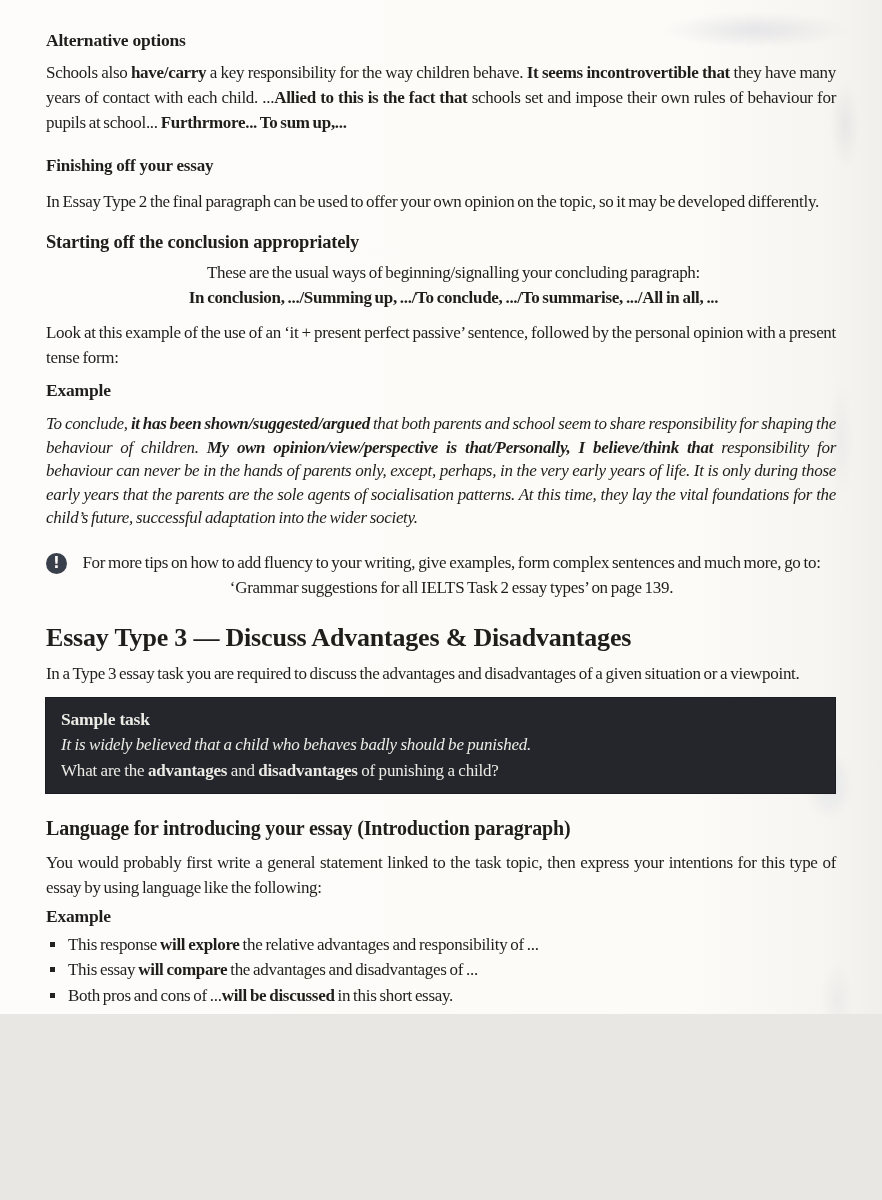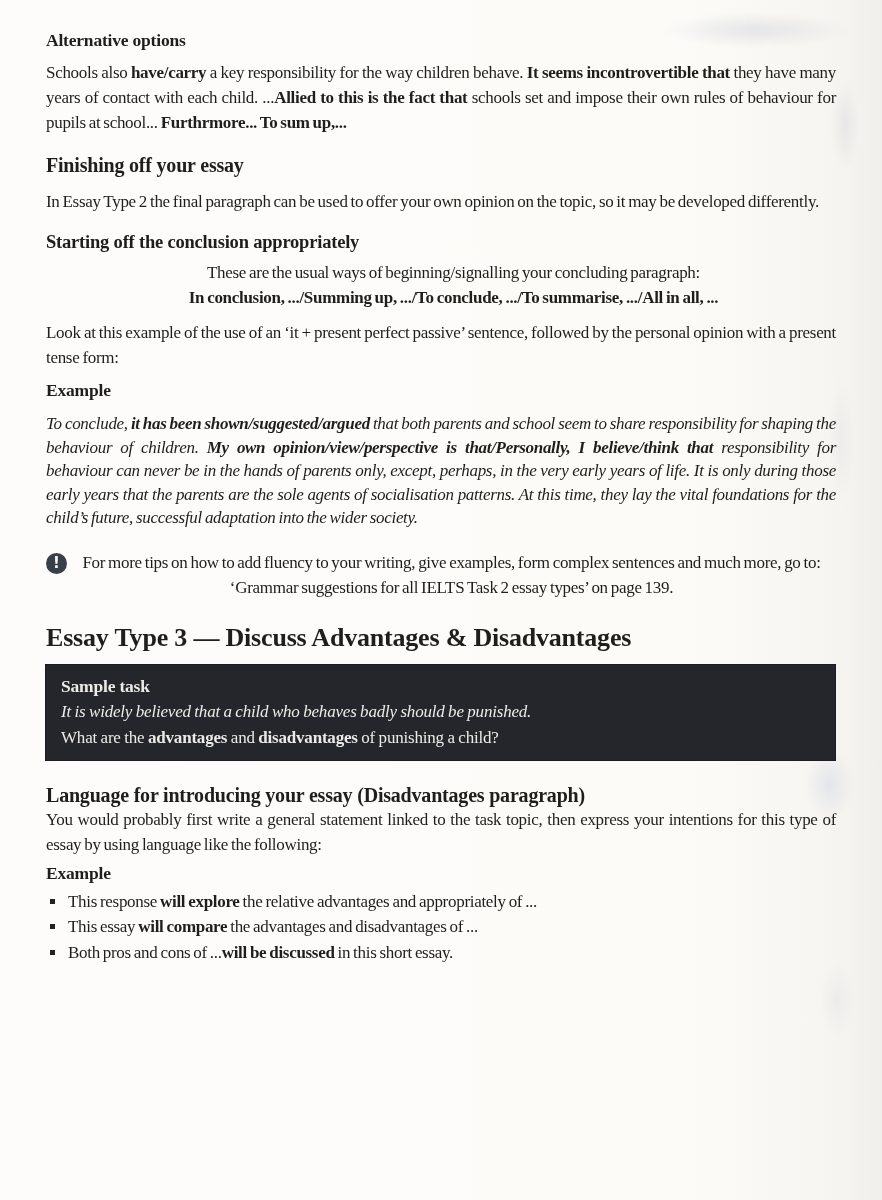--- a/index.html
+++ b/index.html
@@ -1,33 +1,33 @@
 <!DOCTYPE html>
 <html><head>
 <meta charset="utf-8">
 <style>
   html,body{margin:0;padding:0;}
   body{width:882px;height:1200px;overflow:hidden;background:#e9e7e3;}
   .page{
-    position:relative;width:882px;height:1200px;overflow:hidden;
+    position:relative;width:882px;height:1014px;overflow:hidden;
     background:linear-gradient(90deg,#fdfcfa 0%,#fcfbf8 78%,#f7f5f1 94%,#f1efeb 100%);
     font-family:"Liberation Serif",serif;color:#1f1e1b;
   }
   .content{position:absolute;left:0;top:0;right:0;padding:30px 46px 0 46px;box-sizing:border-box;}
   p,h1,h2,h3,ul,li,div{margin:0;padding:0;}
   .body-text{
     font-size:17px;line-height:25px;letter-spacing:-0.3px;word-spacing:-1px;
     text-align:justify;color:#1f1e1b;
   }
   .left{text-align:center;margin-left:25px;}
   .b{font-weight:bold;}
   .i{font-style:italic;}
   .h-small{font-size:17.5px;line-height:21px;font-weight:bold;letter-spacing:-0.2px;}
   .h-mid{font-size:18.5px;line-height:22px;font-weight:bold;letter-spacing:-0.2px;}
-  .h-large{font-size:20px;line-height:27px;font-weight:bold;letter-spacing:-0.2px;}
+  .h-large{font-size:17px;line-height:27px;font-weight:bold;letter-spacing:-0.2px;}
   .h-xl{font-size:26px;line-height:31px;font-weight:bold;letter-spacing:-0.2px;}
   .h-lang{font-size:20px;line-height:24px;font-weight:bold;letter-spacing:-0.2px;}
   .mt-p1{margin-top:9px;}
   .h-finishing{margin-top:17px;}
   .p-finishing{margin-top:10px;}
   .h-starting{margin-top:17px;}
   .p-starting{margin-top:7px;}
   .p-signals{margin-top:0;font-weight:bold;}
   .h-tenses{margin-top:25px;}
   .p-tenses{margin-top:10px;}
@@ -42,21 +42,21 @@
   .note-text{font-size:17px;line-height:25px;letter-spacing:-0.3px;word-spacing:-1px;text-align:center;}
   .h-type3{margin-top:22px;}
   .p-type3{margin-top:8px;}
   .sample-box{
     margin-top:12px;margin-right:1px;background:#25262c;color:#ecebe6;
     padding:8px 15px 9px 15px;box-shadow:0 0 0 1px #1c1d22;
   }
   .sample-box .sb-heading{font-size:17.5px;line-height:26px;font-weight:bold;letter-spacing:-0.2px;}
   .sample-box .sb-line{font-size:17px;line-height:26px;letter-spacing:-0.2px;word-spacing:-0.5px;}
   .h-language{margin-top:23px;}
-  .p-language{}
+  .p-language{margin-top:10px;}
   .h-ex2{margin-top:6px;}
   .bullet-list{margin-top:5px;list-style:none;}
   .bullet-item{position:relative;padding-left:22px;font-size:17px;line-height:25px;letter-spacing:-0.3px;word-spacing:-1px;}
   .bullet-square{position:absolute;left:4px;top:10px;width:5px;height:5px;background:#23221f;}
   .or-line{margin-top:14px;margin-left:22px;font-size:17px;line-height:25px;letter-spacing:-0.3px;word-spacing:-1px;}
   .bullet-single{margin-top:1px;list-style:none;}
   
   .artifact{position:absolute;pointer-events:none;}
   .smudge-a{left:660px;top:12px;width:190px;height:36px;
     background:radial-gradient(ellipse at 50% 50%,rgba(110,120,155,0.14),rgba(110,120,155,0) 70%);
@@ -98,34 +98,35 @@
 
     <h3 class="h-small h-ex1">Example</h3>
     <p class="body-text p-ex1"><span class="i">To conclude, </span><span class="b i">it has been shown/suggested/argued</span><span class="i"> that both parents and school seem to share responsibility for shaping the behaviour of children. </span><span class="b i">My own opinion/view/perspective is that/Personally, I believe/think that</span><span class="i"> responsibility for behaviour can never be in the hands of parents only, except, perhaps, in the very early years of life. It is only during those early years that the parents are the sole agents of socialisation patterns. At this time, they lay the vital foundations for the child’s future, successful adaptation into the wider society.</span></p>
 
     <div class="note">
       <span class="note-icon">!</span>
       <p class="note-text">For more tips on how to add fluency to your writing, give examples, form complex sentences and much more, go to: ‘Grammar suggestions for all IELTS Task 2 essay types’ on page 139.</p>
     </div>
 
     <h1 class="h-xl h-type3">Essay Type 3 — Discuss Advantages &amp; Disadvantages</h1>
+    <p class="body-text p-type3">In a Type 3 essay task you are required to discuss the advantages and disadvantages of a given situation or a viewpoint.</p>
 
     <div class="sample-box">
       <div class="sb-heading">Sample task</div>
       <div class="sb-line i">It is widely believed that a child who behaves badly should be punished.</div>
       <div class="sb-line"><span>What are the </span><span class="b">advantages</span><span> and </span><span class="b">disadvantages</span><span> of punishing a child?</span></div>
     </div>
 
-    <h2 class="h-lang h-language">Language for introducing your essay (Disadvantages paragraph)</h2>
+    <h2 class="h-lang h-language">Language for introducing your essay (Introduction paragraph)</h2>
     <p class="body-text p-language">You would probably first write a general statement linked to the task topic, then express your intentions for this type of essay by using language like the following:</p>
 
     <h3 class="h-small h-ex2">Example</h3>
     <ul class="bullet-list">
       <li class="bullet-item">
-        <span class="bullet-square"></span><span><span>This response </span><span class="b">will explore</span><span> the relative advantages and appropriately of ...</span></span>
+        <span class="bullet-square"></span><span><span>This response </span><span class="b">will explore</span><span> the relative advantages and responsibility of ...</span></span>
       </li>
       <li class="bullet-item">
         <span class="bullet-square"></span><span><span>This essay </span><span class="b">will compare</span><span> the advantages and disadvantages of ...</span></span>
       </li>
     </ul>
     <ul class="bullet-list bullet-single">
       <li class="bullet-item">
         <span class="bullet-square"></span><span><span>Both pros and cons of ...</span><span class="b">will be discussed</span><span> in this short essay.</span></span>
       </li>
     </ul>

